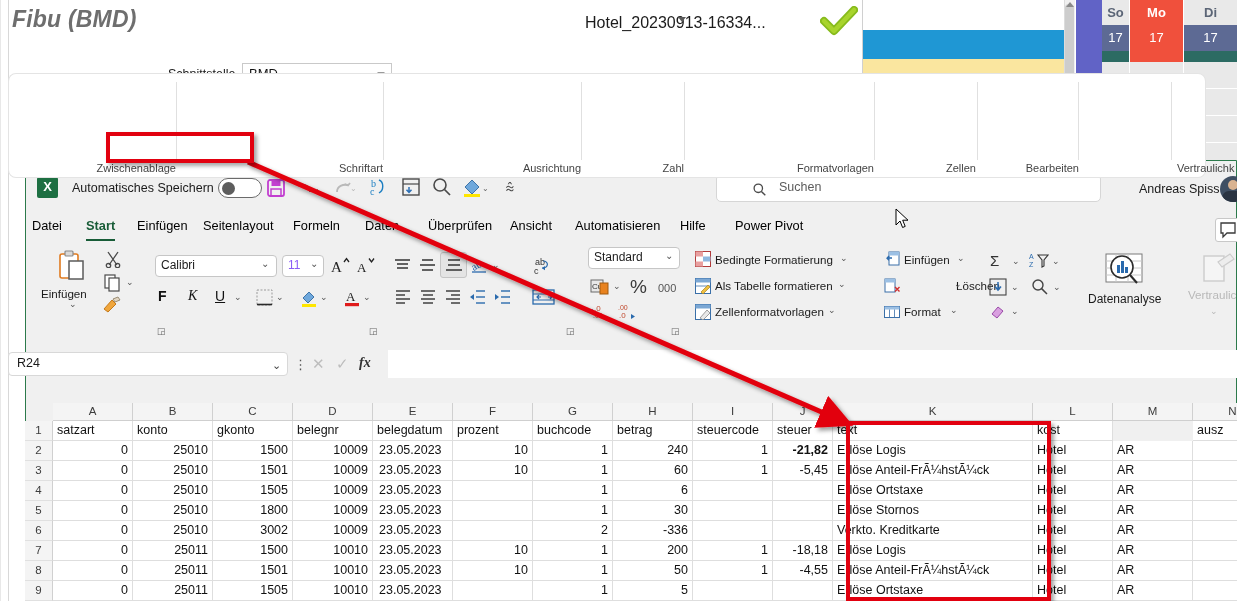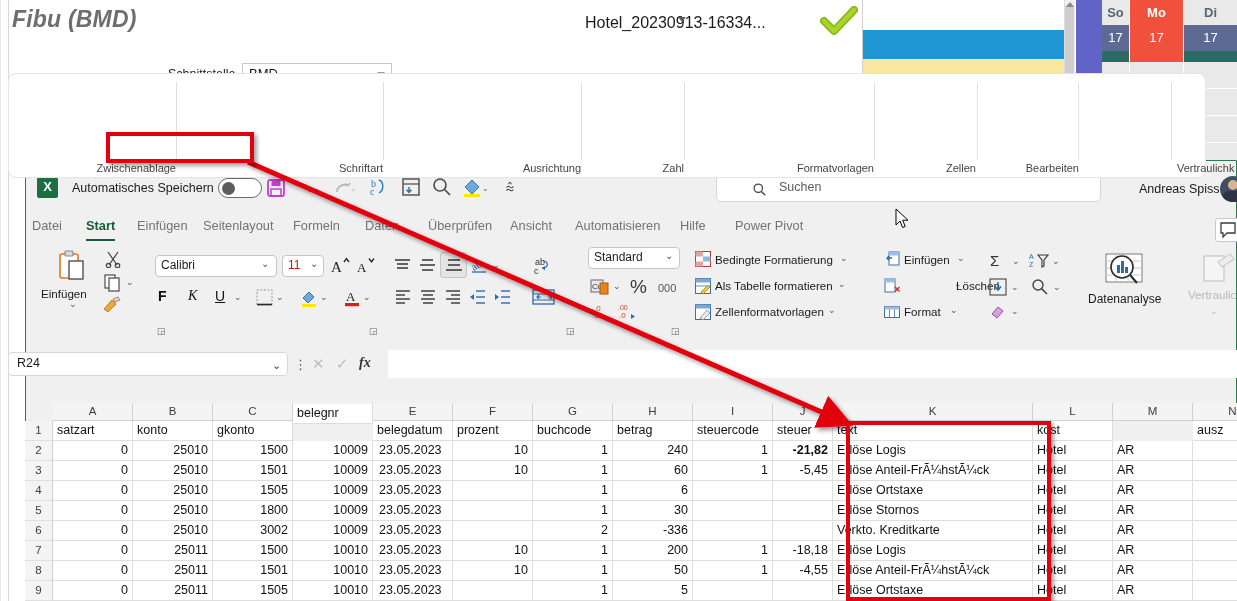--- a/index.html
+++ b/index.html
@@ -101,41 +101,41 @@
   .searchbox { position:absolute; left:716px; top:174px; width:385px; height:28px;
      background:#ffffff; border:1px solid #d6d6d6; border-radius:5px; }
   .search-ph { position:absolute; left:62px; top:5px; font-size:12.5px; color:#5c5c5c;}
   .search-ico { position:absolute; left:36px; top:7px; width:13px; height:13px; }
 
   .username { position:absolute; left:1139px; top:182px; font-size:12.5px; color:#1b1b1b; }
   .avatar { position:absolute; left:1220px; top:176px; width:26px; height:26px; border-radius:50%;
      background:#3f4f63; overflow:hidden;}
   .avatar .head{position:absolute;left:8px;top:4px;width:10px;height:10px;border-radius:50%;background:#d9b391;}
   .avatar .body{position:absolute;left:2px;top:15px;width:22px;height:14px;border-radius:9px;background:#2a3442;}
-  .tab { position:absolute; top:0; font-size:12.8px; color:#737373; height:28px; line-height:22px;
+  .tab { position:absolute; top:0; font-size:12.8px; color:#000000; height:28px; line-height:22px;
      white-space:nowrap; }
   .tab.active { font-weight:bold; color:#185c37; }
   .tab.active:after { content:""; position:absolute; left:0; right:0; bottom:2px; height:2.5px; background:#185c37;}
   .comment-btn { position:absolute; left:1215px; top:218px; width:26px; height:24px; border:1px solid #c8c8c8;
      background:#fff; border-radius:3px; }
   .ribbon-card { position:absolute; left:9px; top:74px; width:1196px; height:103px;
      background:#ffffff; border-radius:7px; box-shadow:0 0 0 1px #e4e4e4; }
   .grp { position:absolute; top:74px; height:103px; }
   .grp-title { position:absolute; bottom:3px; width:100%; text-align:right; font-size:11px; color:#444; }
   .grp-sep { position:absolute; top:82px; width:1px; height:78px; background:#e0e0e0; }
   .grp-dlg { position:absolute; bottom:5px; font-size:9px; color:#666; }
 
   .ic { position:absolute; }
   .btn-lbl { position:absolute; font-size:11.6px; color:#1b1b1b; white-space:nowrap;}
   .mini-caret { position:absolute; font-size:9px; color:#555; }
 
   .fontname { position:absolute; left:155px; top:255px; width:122px; height:22px; background:#fff;
      border:1px solid #c6c6c6; border-radius:4px; font-size:12px; color:#1b1b1b; padding:2px 0 0 5px;}
   .fontsize { position:absolute; left:282px; top:255px; width:42px; height:22px; background:#fff;
-     border:1px solid #c6c6c6; border-radius:4px; font-size:12px; color:#b91c1c; padding:2px 8px 0 5px;}
+     border:1px solid #c6c6c6; border-radius:4px; font-size:12px; color:#8b5cf6; padding:2px 8px 0 5px;}
   .numfmt { position:absolute; left:588px; top:247px; width:92px; height:22px; background:#fff;
      border:1px solid #c6c6c6; border-radius:4px; font-size:12px; color:#1b1b1b; padding:2px 0 0 5px;}
   .cbx-caret { position:absolute; font-size:10px; color:#555; }
   .namebox { position:absolute; left:8px; top:352px; width:280px; height:24px; background:#fff;
      border:1px solid #d8d8d8; border-radius:4px; font-size:12.5px; color:#1b1b1b; padding:3px 0 0 8px; }
   .namebox-caret { position:absolute; left:272px; top:359px; font-size:11px; color:#444; }
   .fb-vert { position:absolute; left:294px; top:357px; font-size:13px; color:#555; }
   .fb-x { position:absolute; left:312px; top:355px; font-size:15px; color:#bdbdbd; }
   .fb-chk { position:absolute; left:336px; top:355px; font-size:15px; color:#bdbdbd; }
   .fb-fx { position:absolute; left:359px; top:355px; font-size:14px; font-style:italic; color:#333;
@@ -719,21 +719,21 @@
       <div class="rowhdr" style="top: 461px;">3</div>
       <div class="rowhdr" style="top: 481px;">4</div>
       <div class="rowhdr" style="top: 501px;">5</div>
       <div class="rowhdr" style="top: 521px;">6</div>
       <div class="rowhdr" style="top: 541px;">7</div>
       <div class="rowhdr" style="top: 561px;">8</div>
       <div class="rowhdr" style="top: 581px;">9</div>
       <div class="cell l" style="left: 53px; width: 80px; top: 421px;">satzart</div>
       <div class="cell l" style="left: 133px; width: 80px; top: 421px;">konto</div>
       <div class="cell l" style="left: 213px; width: 80px; top: 421px;">gkonto</div>
-      <div class="cell l" style="left: 293px; width: 80px; top: 404px;">belegnr</div>
+      <div class="cell l" style="left: 293px; width: 80px; top: 421px;">belegnr</div>
       <div class="cell l" style="left: 373px; width: 80px; top: 421px;">belegdatum</div>
       <div class="cell l" style="left: 453px; width: 80px; top: 421px;">prozent</div>
       <div class="cell l" style="left: 533px; width: 80px; top: 421px;">buchcode</div>
       <div class="cell l" style="left: 613px; width: 80px; top: 421px;">betrag</div>
       <div class="cell l" style="left: 693px; width: 80px; top: 421px;">steuercode</div>
       <div class="cell l" style="left: 773px; width: 60px; top: 421px;">steuer</div>
       <div class="cell l" style="left: 833px; width: 200px; top: 421px;">text</div>
       <div class="cell l" style="left: 1033px; width: 80px; top: 421px;">kost</div>
       <div class="cell l" style="left: 1113px; width: 80px; top: 421px; margin-top: 39px;">buchsymbol</div>
       <div class="cell l" style="left: 1193px; width: 80px; top: 421px;">ausz</div>

